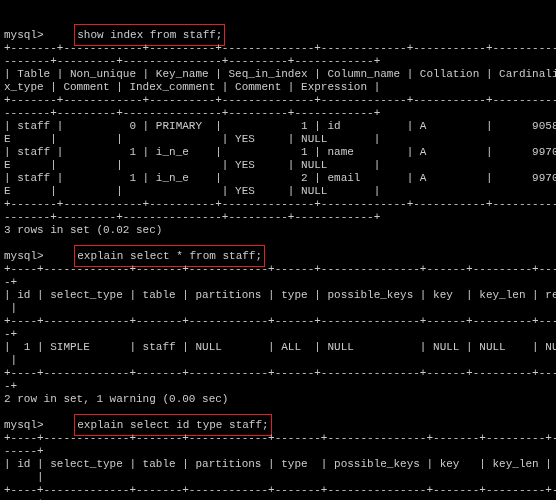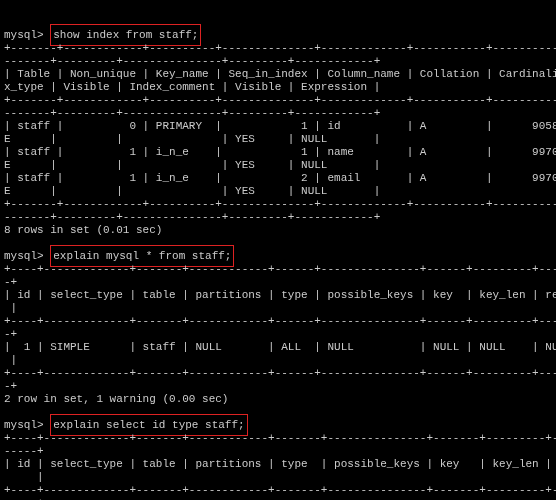--- a/index.html
+++ b/index.html
@@ -12,43 +12,44 @@
     line-height: 13px;
     width: 556px;
     box-sizing: border-box;
     white-space: pre;
     overflow: hidden;
   }
   .hl {
     border: 1px solid #d22;
     padding: 4px 2px;
     display: inline;
+    margin-left: 24px;
   }
 </style>
 </head>
 <body>
 
 <span>mysql&gt;</span> <span class="hl">show index from staff;</span>
 <span>+-------+------------+----------+--------------+-------------+-----------+-------------+----------+--------+------+----</span>
 <span>-------+---------+---------------+---------+------------+</span>
 <span>| Table | Non_unique | Key_name | Seq_in_index | Column_name | Collation | Cardinality | Sub_part | Packed | Null | Ind</span>
-<span>x_type | Visible | Index_comment | Visible | Expression |</span>
+<span>x_type | Comment | Index_comment | Comment | Expression |</span>
 <span>+-------+------------+----------+--------------+-------------+-----------+-------------+----------+--------+------+----</span>
 <span>-------+---------+---------------+---------+------------+</span>
 <span>| staff |          0 | PRIMARY  |            1 | id          | A         |      905840 |     NULL |   NULL |      | BTR</span>
 <span>E      |         |               | YES     | NULL       |</span>
 <span>| staff |          1 | i_n_e    |            1 | name        | A         |      997010 |     NULL |   NULL |      | BTR</span>
 <span>E      |         |               | YES     | NULL       |</span>
 <span>| staff |          1 | i_n_e    |            2 | email       | A         |      997010 |     NULL |   NULL | YES  | BTR</span>
 <span>E      |         |               | YES     | NULL       |</span>
 <span>+-------+------------+----------+--------------+-------------+-----------+-------------+----------+--------+------+----</span>
 <span>-------+---------+---------------+---------+------------+</span>
-<span>8 rows in set (0.01 sec)</span>
+<span>3 rows in set (0.02 sec)</span>
 
-<span>mysql&gt;</span> <span class="hl">explain mysql * from staff;</span>
+<span>mysql&gt;</span> <span class="hl">explain select * from staff;</span>
 <span>+----+-------------+-------+------------+------+---------------+------+---------+------+--------+----------+------</span>
 <span>-+</span>
 <span>| id | select_type | table | partitions | type | possible_keys | key  | key_len | ref  | rows   | filtered | Extra</span>
 <span> |</span>
 <span>+----+-------------+-------+------------+------+---------------+------+---------+------+--------+----------+------</span>
 <span>-+</span>
 <span>|  1 | SIMPLE      | staff | NULL       | ALL  | NULL          | NULL | NULL    | NULL | 997010 |   100.00 | NULL</span>
 <span> |</span>
 <span>+----+-------------+-------+------------+------+---------------+------+---------+------+--------+----------+------</span>
 <span>-+</span>

